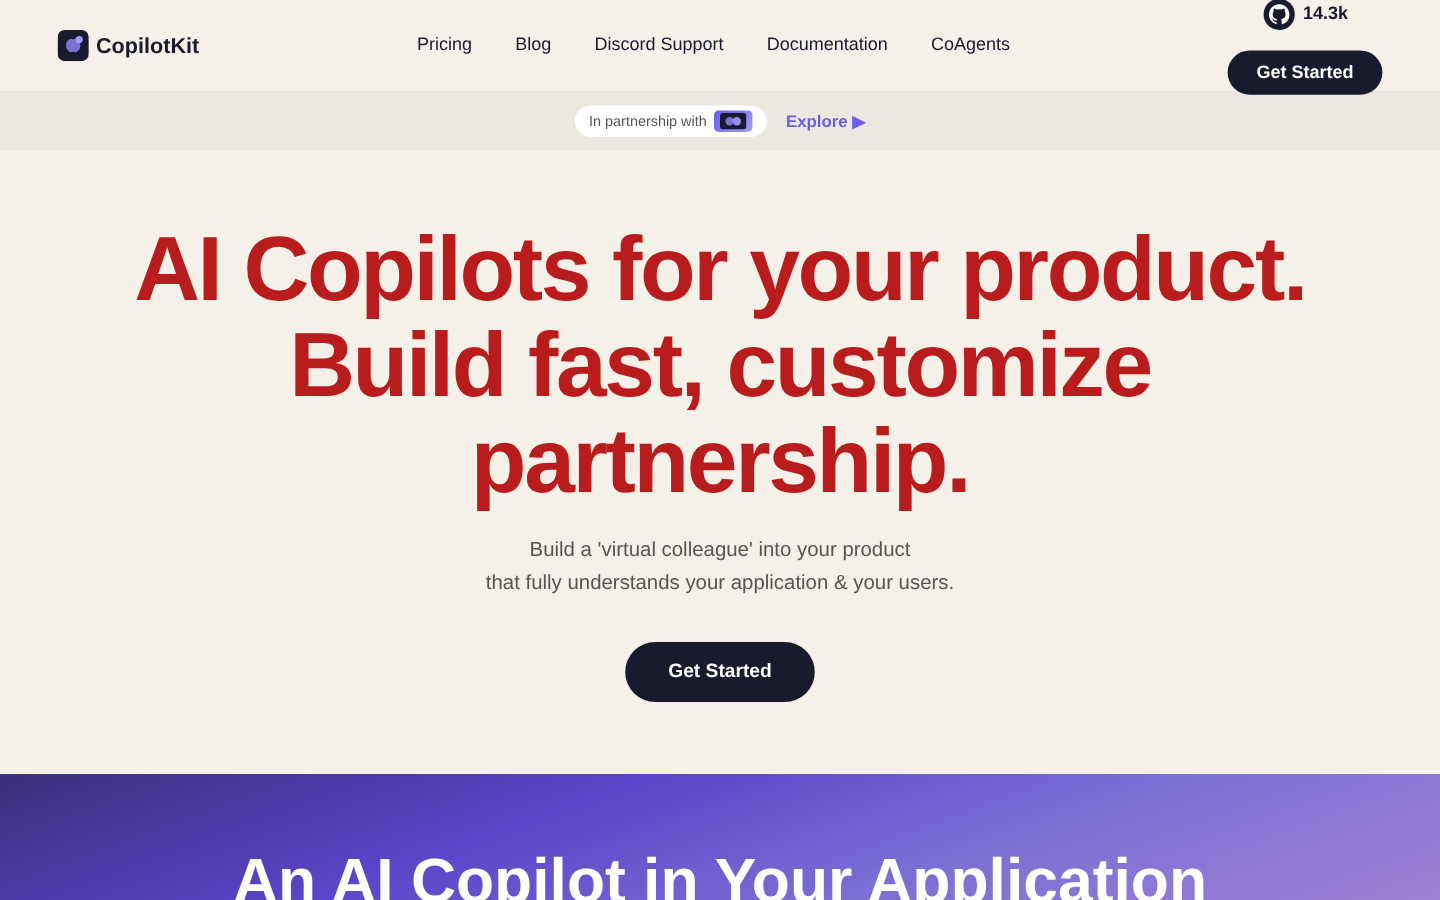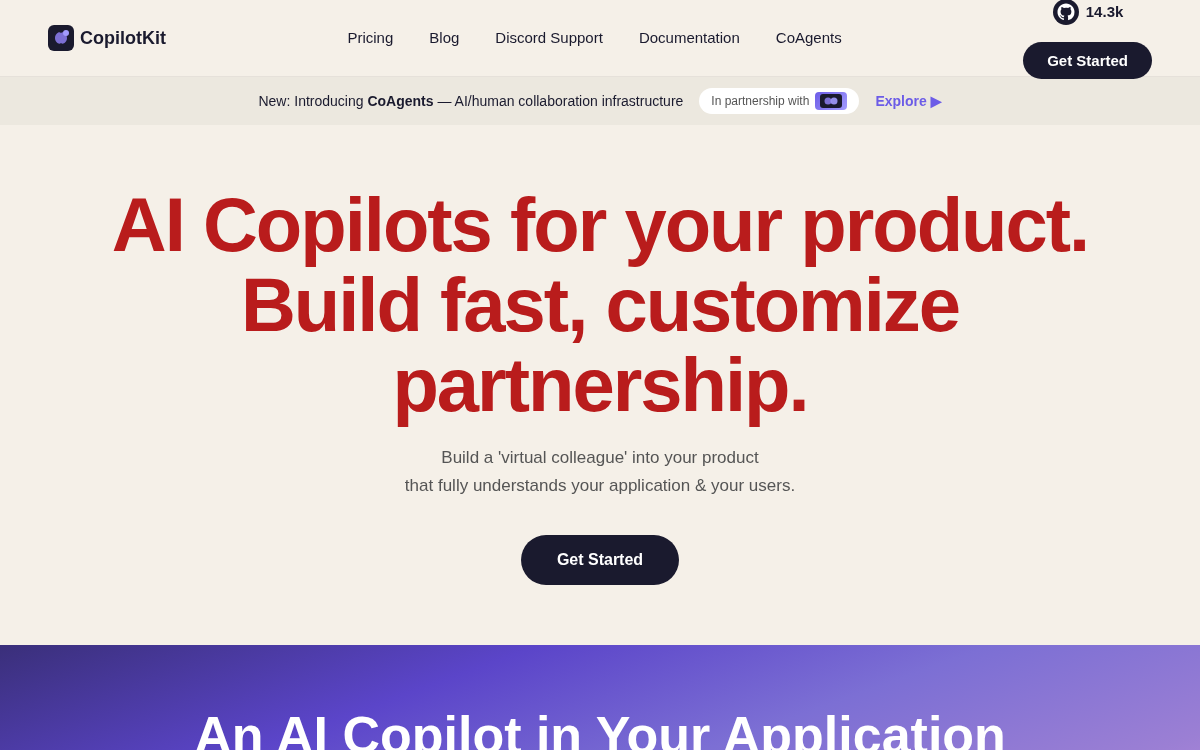--- a/index.html
+++ b/index.html
@@ -239,23 +239,20 @@
         <circle cx="14" cy="14" r="13" fill="#1a1a2e"></circle>
         <path d="M14 5.5C9.3 5.5 5.5 9.3 5.5 14c0 3.75 2.43 6.93 5.8 8.06.42.08.58-.18.58-.4v-1.4c-2.36.51-2.86-1.14-2.86-1.14-.39-1-.95-1.27-.95-1.27-.77-.53.06-.52.06-.52.85.06 1.3.87 1.3.87.76 1.3 1.99.92 2.47.71.08-.55.3-.92.54-1.13-1.88-.21-3.86-.94-3.86-4.19 0-.93.33-1.68.87-2.28-.09-.21-.38-1.08.08-2.25 0 0 .71-.23 2.33.87a8.1 8.1 0 012.12-.29c.72 0 1.44.1 2.12.29 1.61-1.1 2.32-.87 2.32-.87.47 1.17.17 2.04.09 2.25.54.6.87 1.35.87 2.28 0 3.26-1.99 3.97-3.88 4.18.31.27.58.79.58 1.59v2.36c0 .22.15.49.58.4A8.51 8.51 0 0022.5 14c0-4.7-3.8-8.5-8.5-8.5z" fill="white"></path>
       </svg>
       <span>14.3k</span>
     </a>
     <button class="btn-get-started-nav">Get Started</button>
   </div>
 </nav>
 
 <div class="announcement-banner">
-  <span class="announcement-text">
-    <span>New: Introducing </span><strong>CoAgents</strong><span> — AI/human collaboration infrastructure</span>
-  </span>
   <div class="partnership-badge">
     <span>In partnership with</span>
     <div class="partnership-logo">
       <svg width="22" height="14" viewBox="0 0 22 14" fill="none">
         <rect width="22" height="14" rx="3" fill="#1a1a2e"></rect>
         <circle cx="8" cy="7" r="3.5" fill="#7c6fd4"></circle>
         <circle cx="14" cy="7" r="3.5" fill="#a29bfe" opacity="0.9"></circle>
       </svg>
     </div>
   </div>

